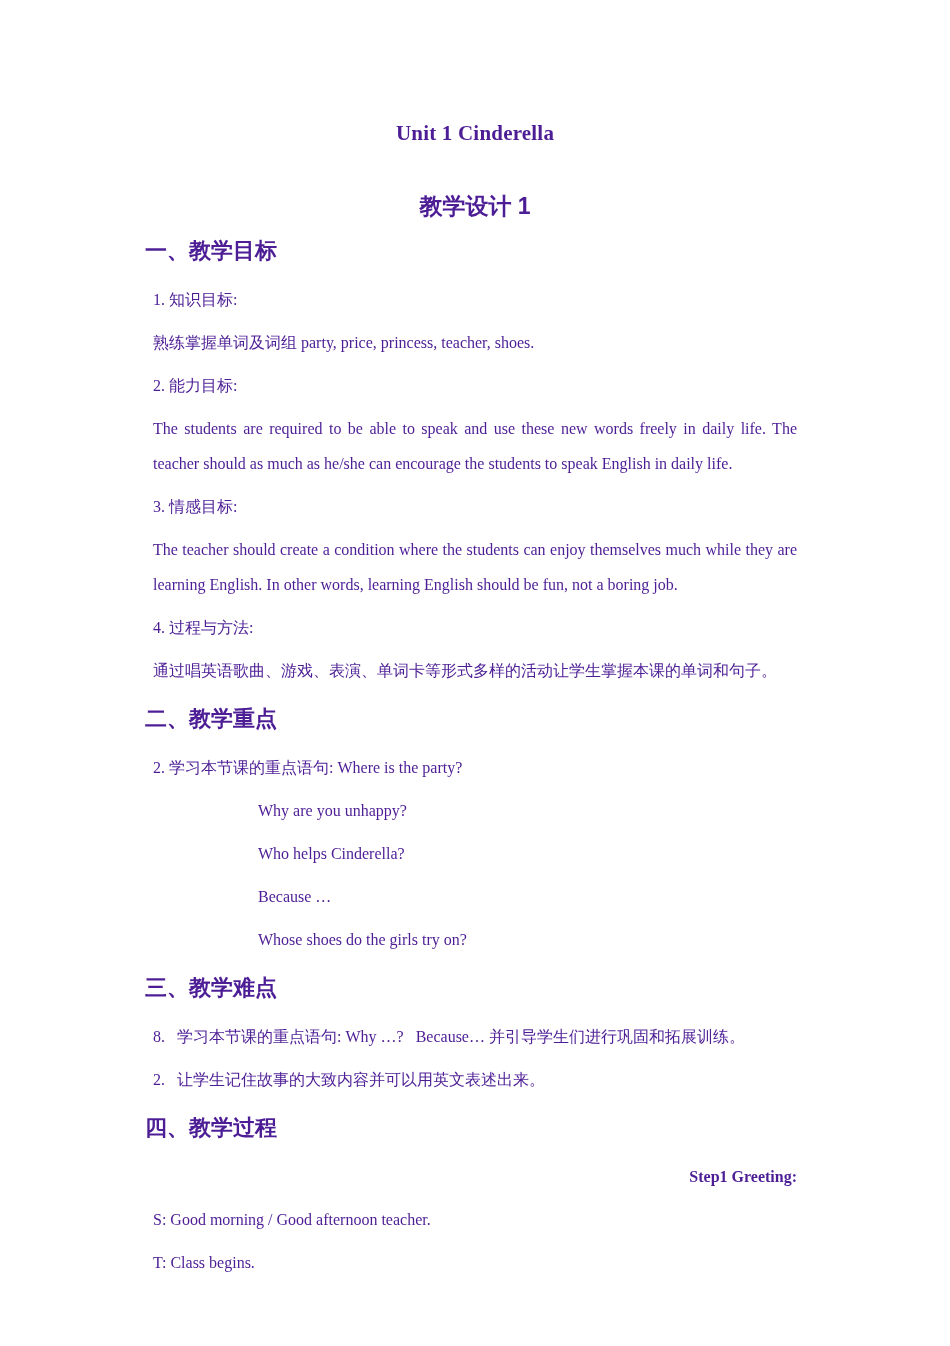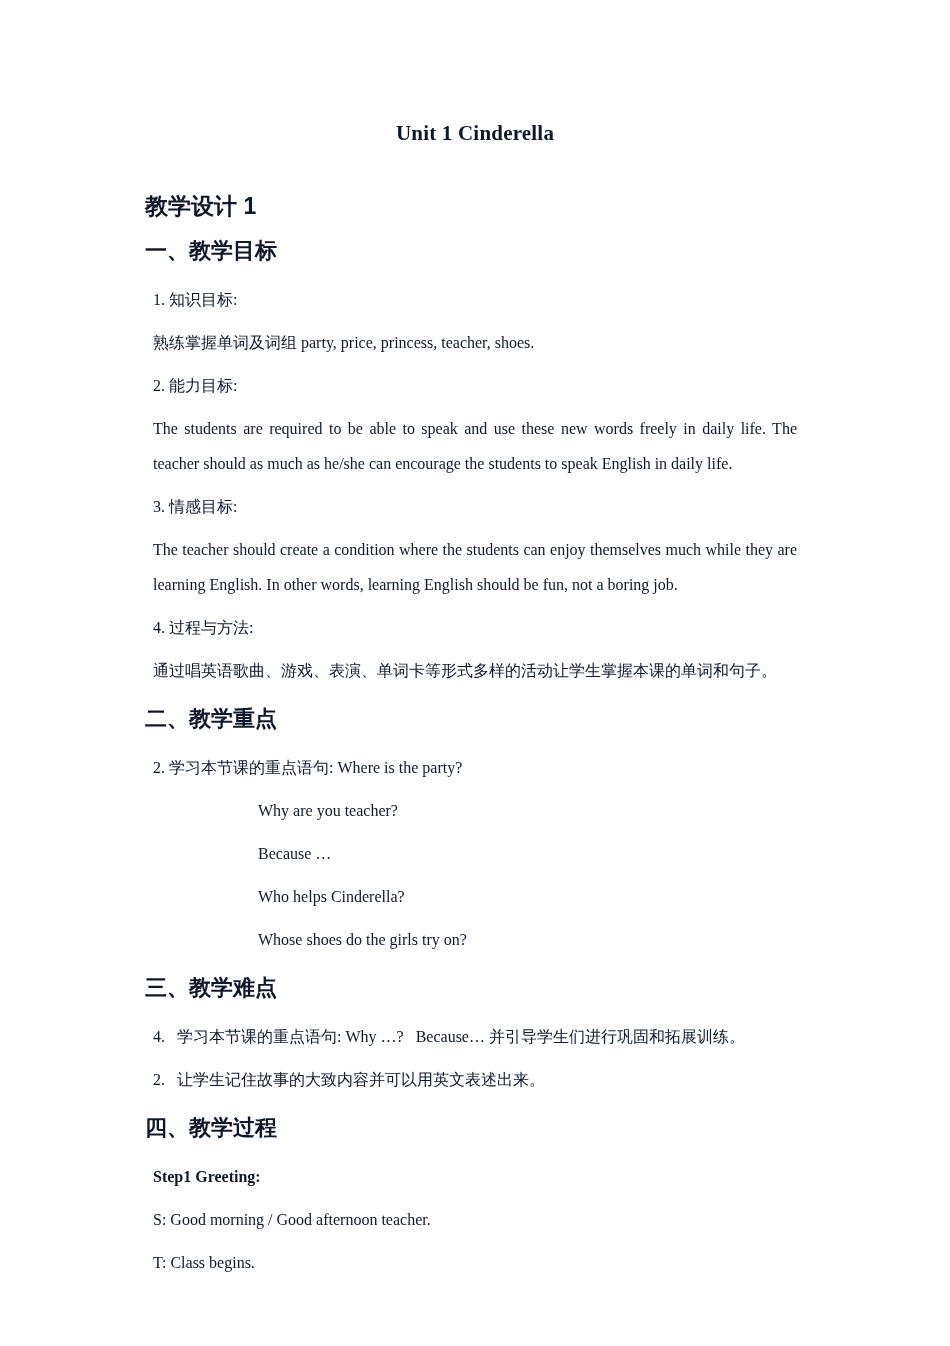--- a/index.html
+++ b/index.html
@@ -6,41 +6,42 @@
     margin: 0;
     padding: 0;
     background: #ffffff;
   }
   .page {
     position: relative;
     width: 950px;
     height: 1346px;
     margin: 0 auto;
     background: #ffffff;
-    color: #0f172a;
+    color: #4c1d95;
     box-sizing: border-box;
     padding: 120px 145px 40px 145px;
     overflow: hidden;
     font-family: "Liberation Serif", "DejaVu Serif", serif;
   }
   .doc-title {
     margin: 0;
     font-family: "Liberation Serif", "DejaVu Serif", serif;
     font-weight: 700;
     font-size: 21px;
     line-height: 26px;
     text-align: center;
     letter-spacing: 0.2px;
   }
   .doc-subtitle {
     margin: 46px 0 0 0;
     font-family: "Liberation Sans", "DejaVu Sans", sans-serif;
     font-weight: 700;
     font-size: 23px;
     line-height: 28px;
+    text-align: center;
   }
   .section-heading {
     margin: 18px 0 18px 0;
     font-family: "Liberation Sans", "DejaVu Sans", sans-serif;
     font-weight: 700;
     font-size: 22px;
     line-height: 26px;
     text-align: left;
   }
   .section-heading.first {
@@ -55,20 +56,21 @@
     text-align: justify;
   }
   .indented {
     padding-left: 105px;
   }
   .pre {
     white-space: pre-wrap;
   }
   .bold {
     font-weight: 700;
+    text-align: right;
   }
 </style>
 </head>
 <body>
 
 <div class="page">
 
   <h1 class="doc-title">Unit 1 Cinderella</h1>
   <h2 class="doc-subtitle">教学设计 1</h2>
 
@@ -80,29 +82,29 @@
     <p class="body-line para-just">The students are required to be able to speak and use these new words freely in daily life. The teacher should as much as he/she can encourage the students to speak English in daily life.</p>
     <p class="body-line">3. 情感目标:</p>
     <p class="body-line para-just">The teacher should create a condition where the students can enjoy themselves much while they are learning English. In other words, learning English should be fun, not a boring job.</p>
     <p class="body-line">4. 过程与方法:</p>
     <p class="body-line">通过唱英语歌曲、游戏、表演、单词卡等形式多样的活动让学生掌握本课的单词和句子。</p>
   </section>
 
   <section>
     <h3 class="section-heading">二、教学重点</h3>
     <p class="body-line">2. 学习本节课的重点语句: Where is the party?</p>
-    <p class="body-line indented">Why are you teacher?</p>
+    <p class="body-line indented">Why are you unhappy?</p>
+    <p class="body-line indented">Who helps Cinderella?</p>
     <p class="body-line indented">Because …</p>
-    <p class="body-line indented">Who helps Cinderella?</p>
     <p class="body-line indented">Whose shoes do the girls try on?</p>
   </section>
 
   <section>
     <h3 class="section-heading">三、教学难点</h3>
-    <p class="body-line pre">4.   学习本节课的重点语句: Why …?   Because… 并引导学生们进行巩固和拓展训练。</p>
+    <p class="body-line pre">8.   学习本节课的重点语句: Why …?   Because… 并引导学生们进行巩固和拓展训练。</p>
     <p class="body-line pre">2.   让学生记住故事的大致内容并可以用英文表述出来。</p>
   </section>
 
   <section>
     <h3 class="section-heading">四、教学过程</h3>
     <p class="body-line bold">Step1 Greeting:</p>
     <p class="body-line">S: Good morning / Good afternoon teacher.</p>
     <p class="body-line">T: Class begins.</p>
   </section>
 

